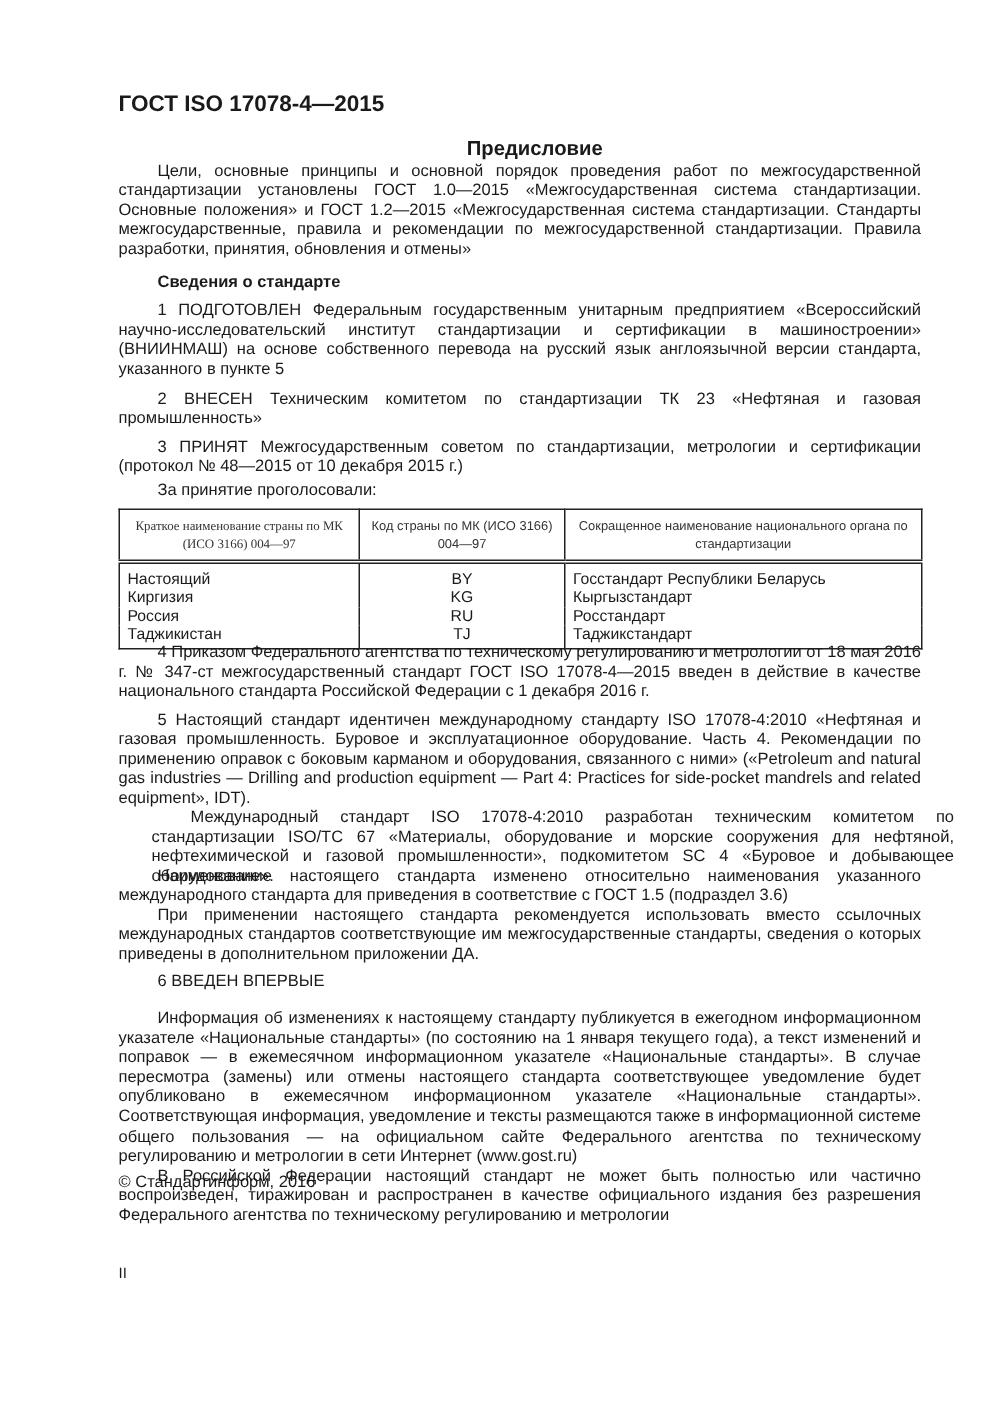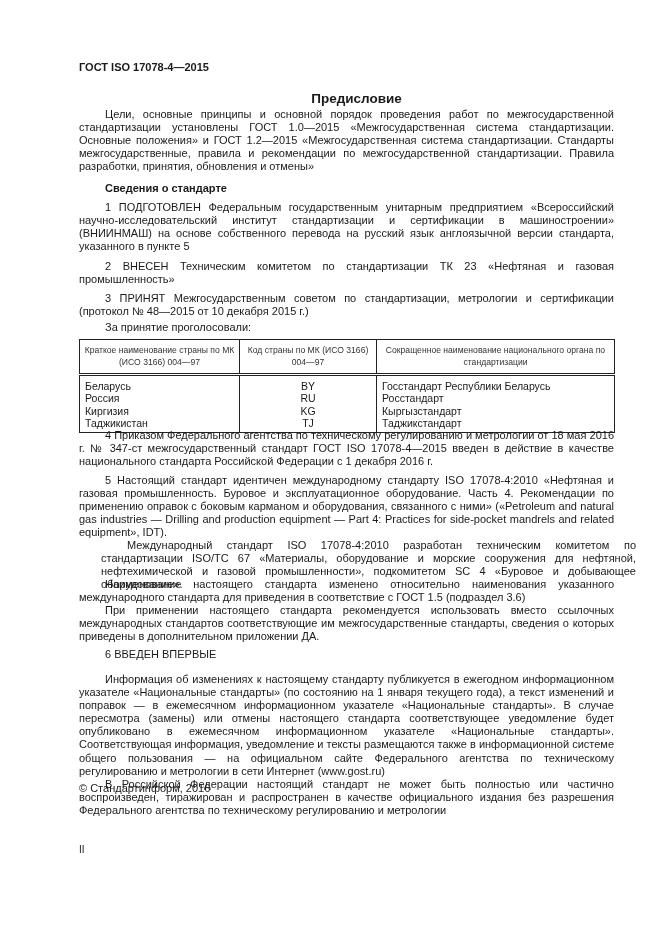--- a/index.html
+++ b/index.html
@@ -2,21 +2,21 @@
 <html><head>
   <meta charset="utf-8">
   <style>
     html, body { margin: 0; padding: 0; background: #ffffff; }
     body {
       width: 661px; height: 935px; position: relative; overflow: hidden;
       font-family: "Liberation Sans", sans-serif; color: #1a1a1a;
     }
     .doc-header {
       position: absolute; left: 79px; top: 61px;
-      font-weight: bold; font-size: 11px; letter-spacing: 0;
+      font-weight: bold; font-size: 15px; letter-spacing: 0;
     }
     .title {
       position: absolute; left: 89px; width: 535px; top: 91px;
       text-align: center; font-weight: bold; font-size: 13.5px;
     }
     .p {
       position: absolute; left: 79px; width: 535px;
       font-size: 11px; line-height: 13.1px; text-align: justify;
       text-indent: 26px; margin: 0;
     }
@@ -35,21 +35,21 @@
       border-top: 1.5px solid #222;
       border-bottom: 3px double #222;
     }
     table.vote td {
       border-left: 1px solid #222; border-right: 1px solid #222;
       padding: 0 5px; line-height: 12.3px; vertical-align: top;
     }
     table.vote tr.first td { padding-top: 4px; }
     table.vote tr.last td { border-bottom: 1.5px solid #222; padding-bottom: 3px; }
     table.vote td.code { text-align: center; }
-    .col1 { width: 151px; }
+    .col1 { width: 151px; font-family: Liberation Serif, serif; }
     .col2 { width: 128px; }
 
     .pagenum {
       position: absolute; left: 79px; top: 844px; font-size: 10px;
     }
   </style>
 </head>
 <body>
 
 <div class="doc-header">ГОСТ ISO 17078-4—2015</div>
@@ -71,33 +71,33 @@
 <table class="vote">
   <thead>
     <tr>
       <th class="col1">Краткое наименование страны по МК (ИСО 3166) 004—97</th>
       <th class="col2">Код страны по МК (ИСО 3166) 004—97</th>
       <th>Сокращенное наименование национального органа по стандартизации</th>
     </tr>
   </thead>
   <tbody>
     <tr class="first">
-      <td>Беларусь</td>
+      <td>Настоящий</td>
       <td class="code">BY</td>
       <td>Госстандарт Республики Беларусь</td>
+    </tr>
+    <tr>
+      <td>Киргизия</td>
+      <td class="code">KG</td>
+      <td>Кыргызстандарт</td>
     </tr>
     <tr>
       <td>Россия</td>
       <td class="code">RU</td>
       <td>Росстандарт</td>
-    </tr>
-    <tr>
-      <td>Киргизия</td>
-      <td class="code">KG</td>
-      <td>Кыргызстандарт</td>
     </tr>
     <tr class="last">
       <td>Таджикистан</td>
       <td class="code">TJ</td>
       <td>Таджикстандарт</td>
     </tr>
   </tbody>
 </table>
 
 <p class="p" style="top:429px;">4 Приказом Федерального агентства по техническому регулированию и метрологии от 18 мая 2016 г. № 347-ст межгосударственный стандарт ГОСТ ISO 17078-4—2015 введен в действие в качестве национального стандарта Российской Федерации с 1 декабря 2016 г.</p>

